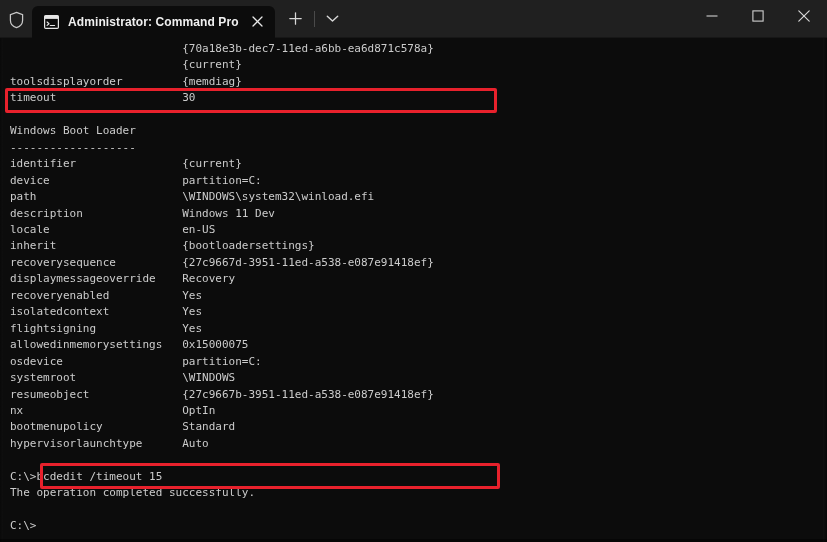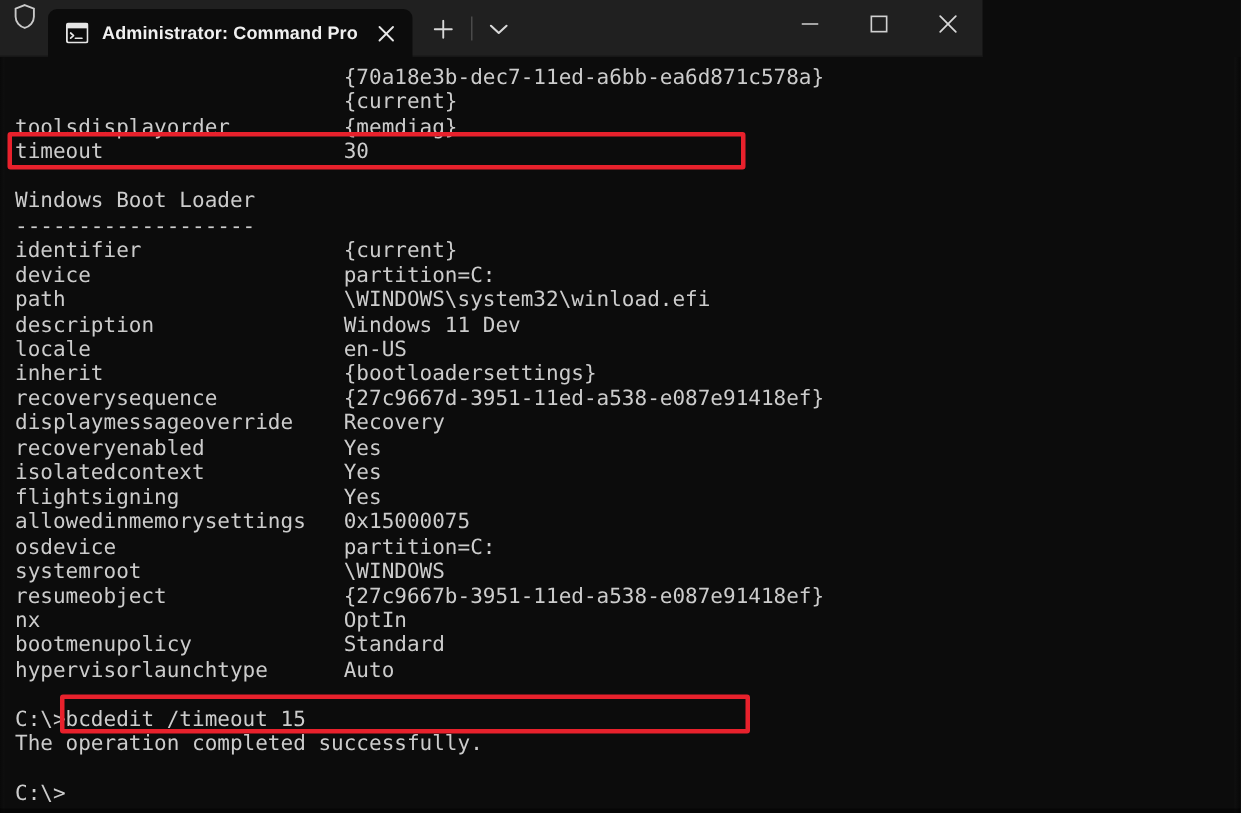--- a/index.html
+++ b/index.html
@@ -20,25 +20,25 @@
     height: 542px;
     background: #0c0c0c;
     box-sizing: border-box;
     overflow: hidden;
   }
 
   
   #titlebar {
     position: absolute;
     left: 0; top: 0;
-    width: 655px;
+    width: 827px;
     height: 38px;
     background: #202020;
     display: flex;
-    align-items: flex-start;
+    align-items: center;
     box-sizing: border-box;
     border-bottom: 1px solid #171717;
   }
 
   #shield-btn {
     width: 32px;
     display: flex;
     align-items: center;
     justify-content: center;
     padding-top: 2px;
@@ -133,21 +133,21 @@
     background: #0c0c0c;
     overflow: hidden;
     box-sizing: border-box;
   }
 
   #termtext {
     position: absolute;
     left: 10px;
     top: -8px;
     font-family: "DejaVu Sans Mono", "Liberation Mono", monospace;
-    font-size: 14px;
+    font-size: 11px;
     line-height: 16.45px;
     color: #cccccc;
     white-space: pre;
     letter-spacing: 0px;
   }
 
   
   #right-edge {
     position: absolute;
     right: 0; top: 38px;

